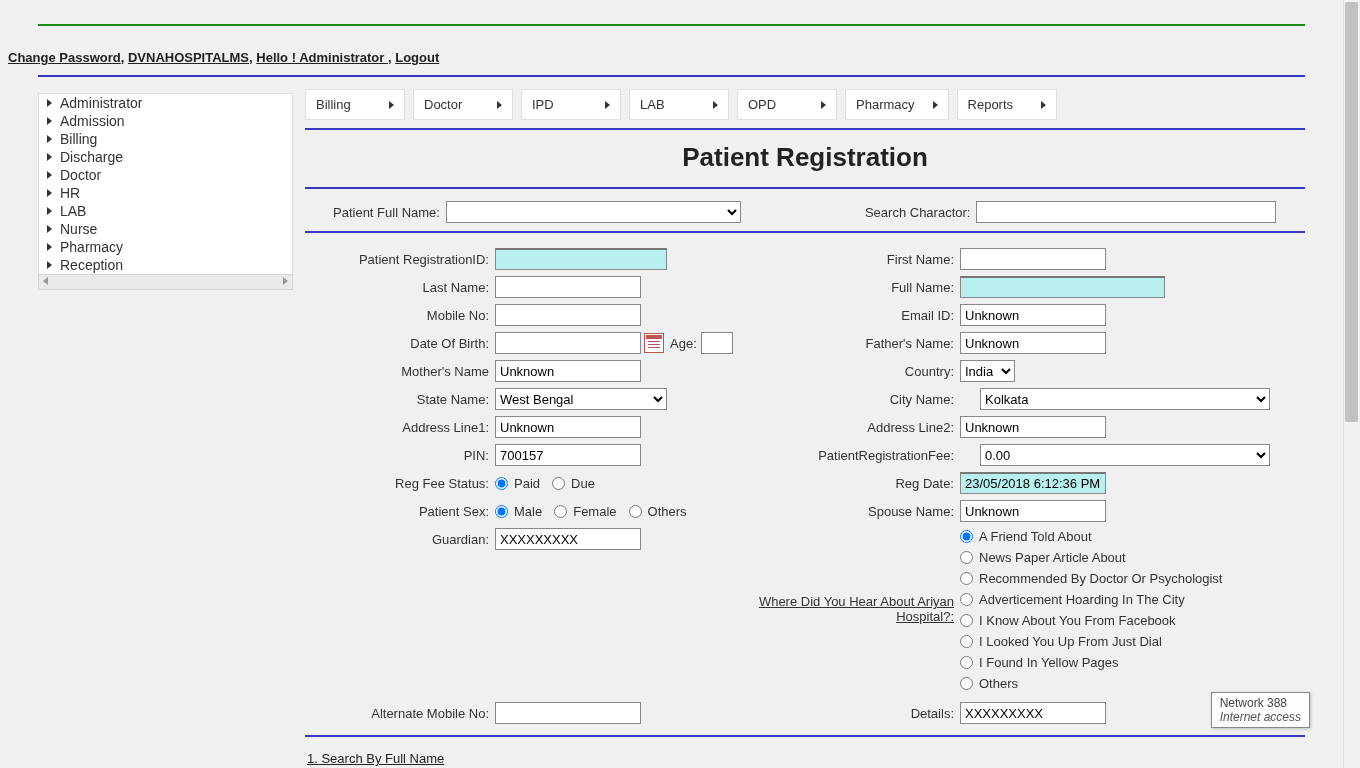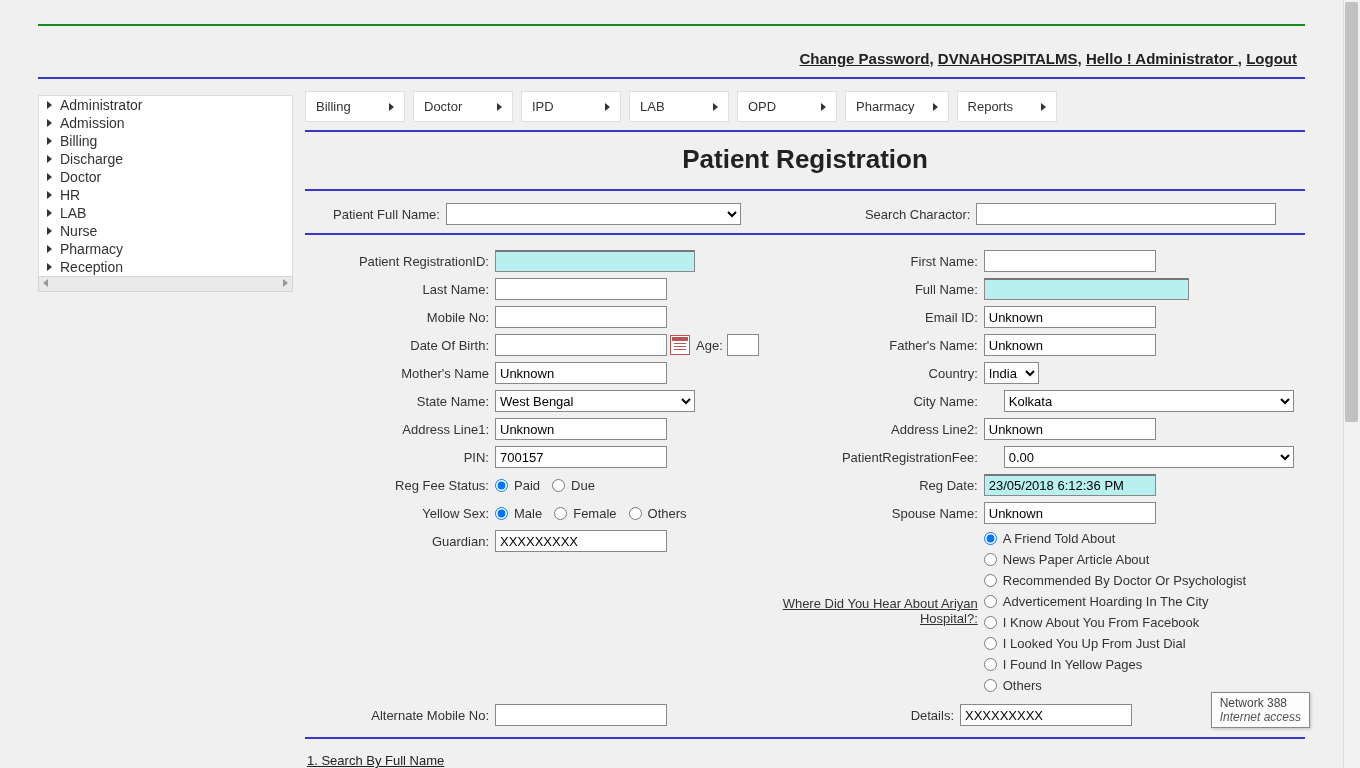--- a/index.html
+++ b/index.html
@@ -2,21 +2,21 @@
 <html><head>
 <meta charset="utf-8">
 <style>
   * { box-sizing: border-box; margin: 0; padding: 0; }
   body { font-family: Arial, sans-serif; font-size: 13px; background: #f0f0f0; color: #333; }
   .page { width: 1360px; height: 768px; position: relative; overflow: hidden; }
   .scrollbar { position: absolute; right: 0; top: 0; width: 17px; height: 768px; background: #f1f1f1; border-left: 1px solid #ddd; }
   .scrollbar-thumb { position: absolute; right: 2px; top: 2px; width: 13px; height: 420px; background: #c1c1c1; border-radius: 2px; }
   .content { width: 1343px; padding: 0 8px; }
   .green-line { border-top: 2px solid #1a8a1a; margin: 24px 30px 4px 30px; }
-  .header-links { text-align: right; padding: 4px 38px 6px 0; font-size: 15px; font-weight: bold; color: #222; margin-top: 20px; }
+  .header-links { padding: 4px 38px 6px 0; font-size: 13px; font-weight: bold; color: #222; margin-top: 20px; }
   .header-links a { color: #222; text-decoration: underline; cursor: pointer; }
   .blue-line { border-top: 2px solid #3838c0; margin: 4px 30px 8px 30px; }
   .main-row { display: flex; padding: 0 30px; }
   
   .sidebar { width: 255px; padding-top: 8px; }
   .sidebar-inner { background: #fff; border: 1px solid #ddd; border-bottom: none; }
   .sidebar-item { display: flex; align-items: center; padding: 1px 8px; font-size: 14px; color: #333; cursor: pointer; }
   .sidebar-item .arrow { display:inline-block; width:0;height:0;border-top:4px solid transparent;border-bottom:4px solid transparent;border-left:5px solid #333; margin-right:8px;}
   .sidebar-scroll { height: 16px; background: #eaeaea; border: 1px solid #d4d4d4; position: relative; }
   .sidebar-scroll .la { position:absolute; left:4px; top:2px; width:0;height:0;border-top:4px solid transparent;border-bottom:4px solid transparent;border-right:5px solid #999;}
@@ -36,22 +36,22 @@
   .search-row select.pfn { width: 295px; height:22px; background:#fff; border:1px solid #888; margin-left:6px;}
   .search-row input.sc { width: 300px; height:22px; border:1px solid #888; margin-left:6px;}
   
   .form-grid { display:flex; padding: 4px 0 0 0; }
   .form-col { flex:1; }
   .frow { display:flex; align-items:center; margin-bottom:4px; min-height:24px;}
   .frow label { width: 190px; text-align:right; padding-right:6px; font-size:13px; color:#333;}
   .frow label.wide { width: 225px; text-align: right; }
   .frow input[type=text] { height:22px; border:1px solid #888; padding:0 4px; font-size:13px; }
   .frow select { height:22px; border:1px solid #888; background:#fff; font-size:13px;}
-  .w200 { width: 200px; }
-  .w170 { width: 172px; }
+  .w200 { width: 172px; }
+  .w170 { width: 146px; }
   .w290 { width: 290px; margin-left: 20px; }
   .hl { background: #b8f0f0 !important; border-top: 2px solid #777 !important; }
   .cal-icon { display:inline-flex; align-items:center; justify-content:center; width:20px; height:20px; border:1px solid #b55; background:#fff; margin-left:3px; font-size:9px; color:#b55; cursor:pointer; position:relative;}
   .cal-icon::before { content:""; position:absolute; top:1px;left:1px;right:1px;height:4px;background:#b55;}
   .cal-icon::after{content:"";position:absolute;top:7px;left:3px;right:3px;bottom:3px;background:repeating-linear-gradient(#b55 0 1px, transparent 1px 3px);}
   .age-lab { margin: 0 4px 0 6px; font-size:13px;}
   .radio-group { display:flex; align-items:center; gap:4px; font-size:13px;}
   .radio-group label { width:auto; text-align:left; padding:0 8px 0 2px;}
   .radio-list { display:flex; flex-direction:column; gap:6px; font-size:13px; padding-top:2px;justify-content:flex-end;}
   .radio-list .opt { display:flex; align-items:center;}
@@ -217,21 +217,21 @@
             <div class="frow">
               <label>Reg Fee Status:</label>
               <div class="radio-group">
                 <input type="radio" checked="" style="">
                   <label>Paid</label>
                 <input type="radio" style="">
                   <label>Due</label>
               </div>
             </div>
             <div class="frow">
-              <label>Yellow Sex:</label>
+              <label>Patient Sex:</label>
               <div class="radio-group">
                 <input type="radio" checked="" style="">
                   <label>Male</label>
                 <input type="radio" style="">
                   <label>Female</label>
                 <input type="radio" style="">
                   <label>Others</label>
               </div>
             </div>
             <div class="frow">

